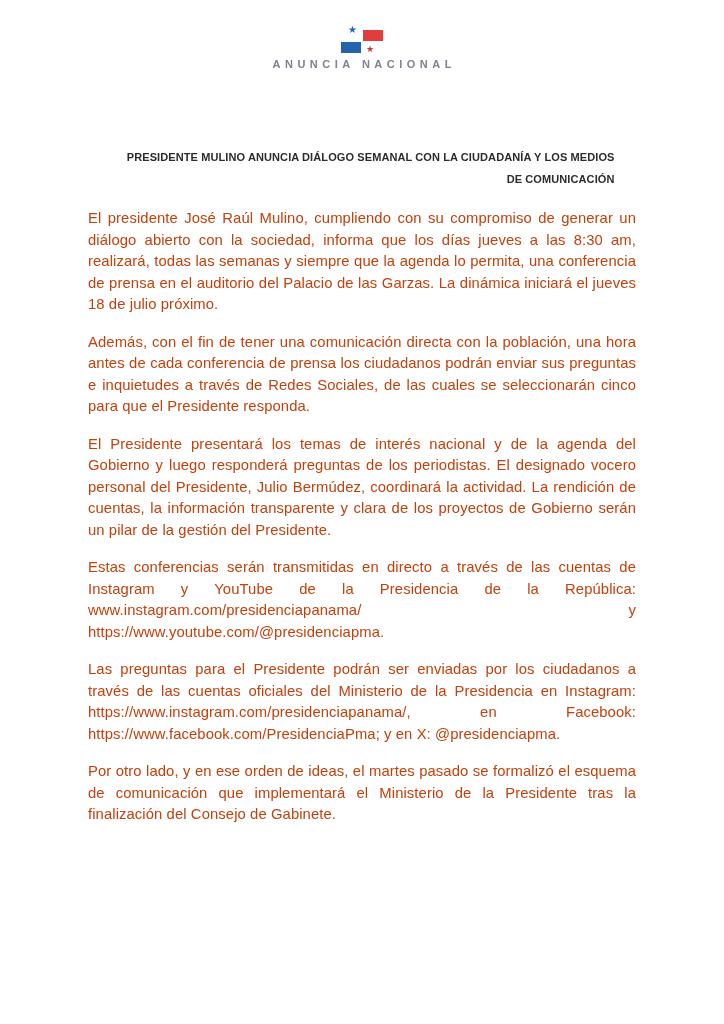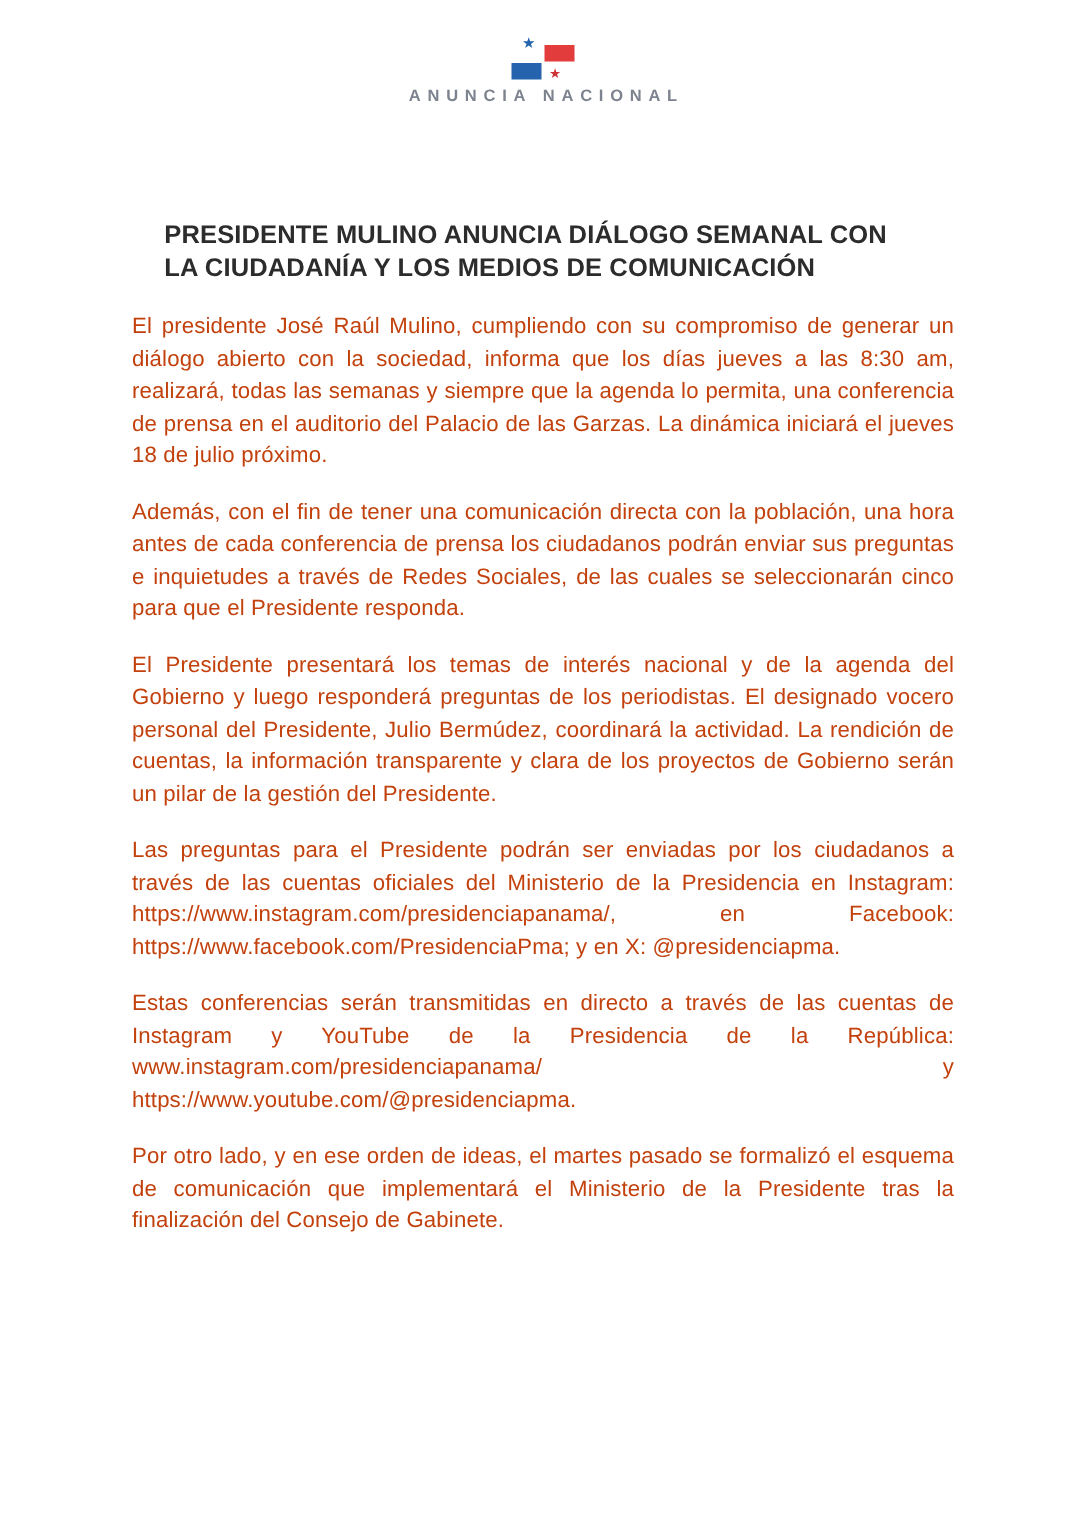--- a/index.html
+++ b/index.html
@@ -89,22 +89,22 @@
   .slogan .star.right { margin-left: 9px; }
 
   
   .content {
     width: 548px;
     margin: 0 auto;
   }
   .doc-title {
     max-width: 505px;
     margin: 76px auto 18px auto;
-    text-align: left;
-    font-size: 17px;
+    text-align: right;
+    font-size: 11px;
     font-weight: 700;
     line-height: 22px;
     color: #2c2c2c;
     letter-spacing: 0.1px;
   }
   .doc-body p {
     margin: 0 0 16px 0;
     text-align: justify;
     font-size: 14.8px;
     line-height: 21.5px;
@@ -126,19 +126,19 @@
     </div>
     <div class="org-name">ANUNCIA NACIONAL</div>
   </header>
 
   <main class="content">
     <h1 class="doc-title">PRESIDENTE MULINO ANUNCIA DIÁLOGO SEMANAL CON LA CIUDADANÍA Y LOS MEDIOS DE COMUNICACIÓN</h1>
     <div class="doc-body">
         <p>El presidente José Raúl Mulino, cumpliendo con su compromiso de generar un diálogo abierto con la sociedad, informa que los días jueves a las 8:30 am, realizará, todas las semanas y siempre que la agenda lo permita, una conferencia de prensa en el auditorio del Palacio de las Garzas. La dinámica iniciará el jueves 18 de julio próximo.</p>
         <p>Además, con el fin de tener una comunicación directa con la población, una hora antes de cada conferencia de prensa los ciudadanos podrán enviar sus preguntas e inquietudes a través de Redes Sociales, de las cuales se seleccionarán cinco para que el Presidente responda.</p>
         <p>El Presidente presentará los temas de interés nacional y de la agenda del Gobierno y luego responderá preguntas de los periodistas. El designado vocero personal del Presidente, Julio Bermúdez, coordinará la actividad. La rendición de cuentas, la información transparente y clara de los proyectos de Gobierno serán un pilar de la gestión del Presidente.</p>
+        <p>Estas conferencias serán transmitidas en directo a través de las cuentas de Instagram y YouTube de la Presidencia de la República: www.instagram.com/presidenciapanama/ y https://www.youtube.com/@presidenciapma.</p>
         <p>Las preguntas para el Presidente podrán ser enviadas por los ciudadanos a través de las cuentas oficiales del Ministerio de la Presidencia en Instagram: https://www.instagram.com/presidenciapanama/, en Facebook: https://www.facebook.com/PresidenciaPma; y en X: @presidenciapma.</p>
-        <p>Estas conferencias serán transmitidas en directo a través de las cuentas de Instagram y YouTube de la Presidencia de la República: www.instagram.com/presidenciapanama/ y https://www.youtube.com/@presidenciapma.</p>
         <p>Por otro lado, y en ese orden de ideas, el martes pasado se formalizó el esquema de comunicación que implementará el Ministerio de la Presidente tras la finalización del Consejo de Gabinete.</p>
       </div>
   </main>
 
 </div>
 
 </body></html>

